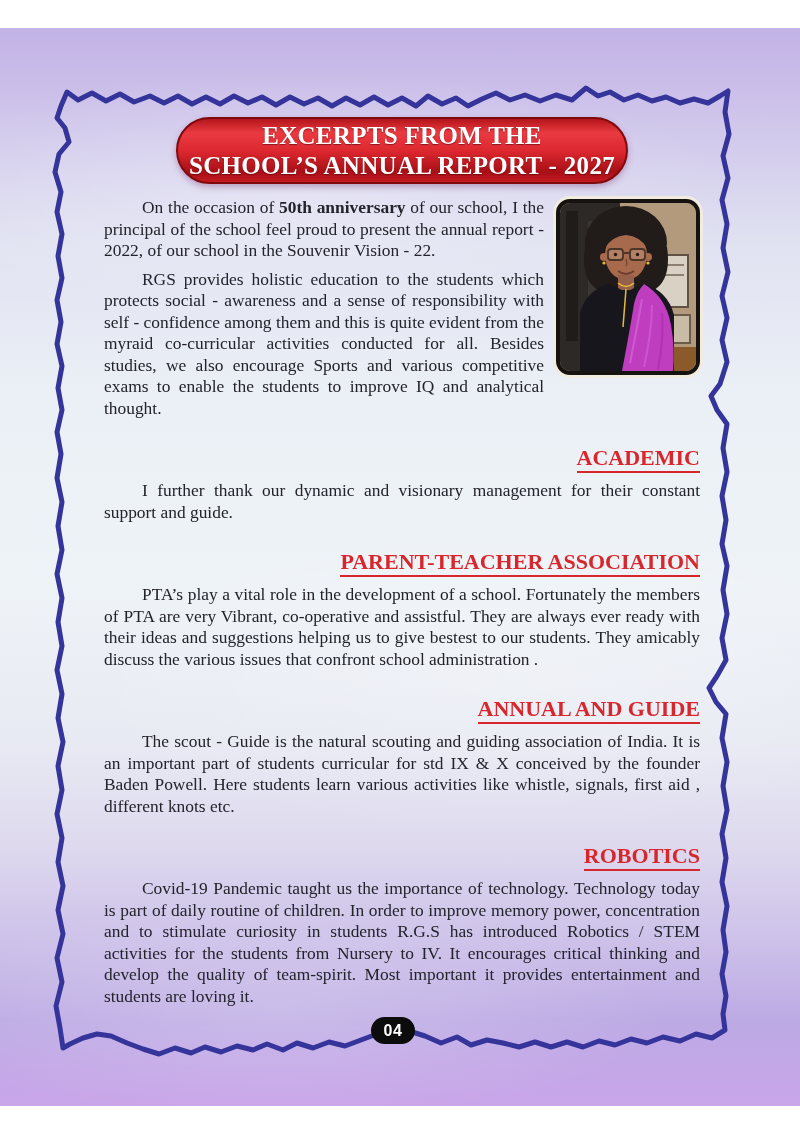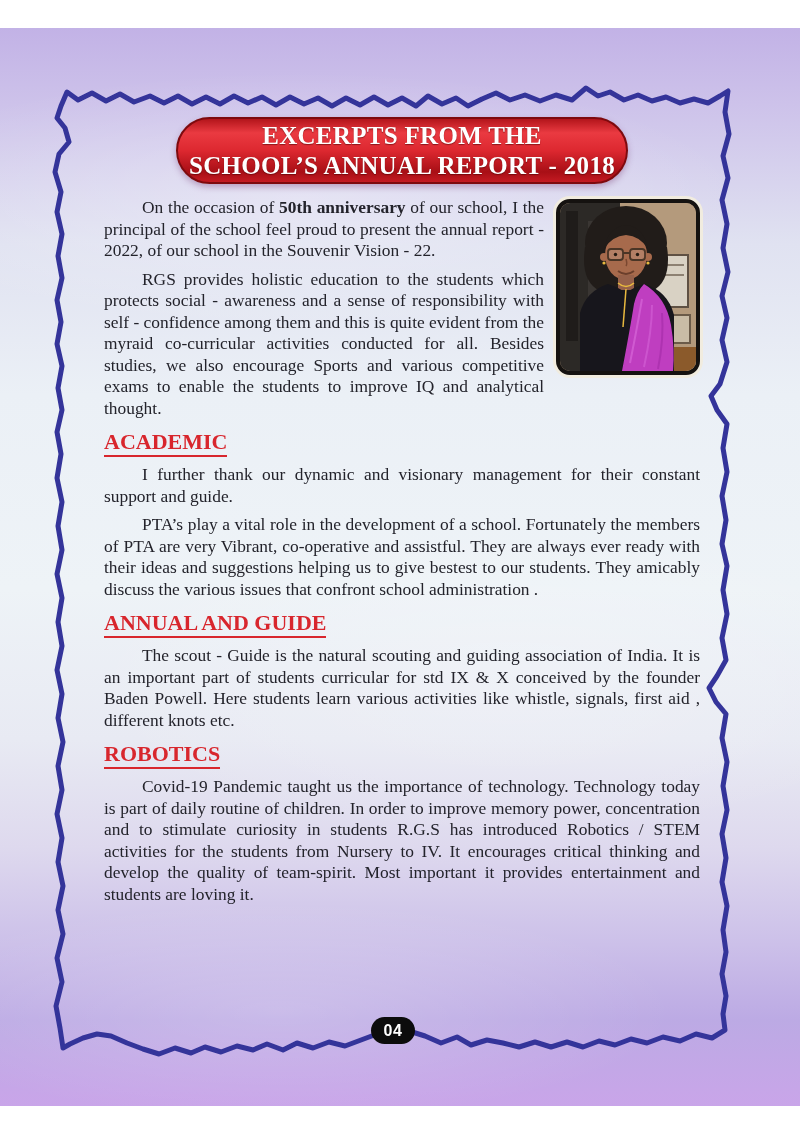--- a/index.html
+++ b/index.html
@@ -25,21 +25,21 @@
           display:flex;flex-direction:column;align-items:center;justify-content:center;
           color:#ffffff;font-weight:bold;font-size:25px;line-height:30px;
           text-shadow:0 1px 1px rgba(70,0,0,0.55);letter-spacing:0.3px;text-align:center;}
   .content{position:absolute;left:104px;top:197px;width:596px;z-index:3;
            color:#23232b;font-size:17.4px;line-height:21.5px;text-align:justify;}
   .para{margin:0 0 7px 0;text-indent:38px;}
   .photo-wrap{float:right;width:136px;height:168px;margin:2px 0 6px 12px;
               border:4px solid #151210;border-radius:14px;overflow:hidden;
               box-shadow:0 0 0 3px #f1ecdf;background:#b49a7c;}
   .photo-wrap svg{display:block;}
-  .sec{margin:11px 0 7px 0;text-align:left;font-size:22px;line-height:24px;
+  .sec{margin:27px 0 7px 0;text-align:right;font-size:22px;line-height:24px;
        color:#d8262d;font-weight:bold;text-indent:0;}
   .sec span{display:inline-block;border-bottom:2.5px solid #d8262d;padding-bottom:1px;}
   .page-badge{position:absolute;left:371px;top:1017px;width:44px;height:27px;z-index:4;
               border-radius:14px;background:#0c0c0c;color:#ffffff;
               font-family:"Liberation Sans", sans-serif;font-weight:bold;font-size:16px;
               display:flex;align-items:center;justify-content:center;letter-spacing:0.5px;}
 </style>
 </head>
 <body>
 
@@ -64,21 +64,21 @@
       361,1040 345,1046 329,1042 313,1048 297,1043 283,1050 267,1044 253,1050 237,1046 221,1052 205,1047
       191,1053 175,1048 159,1054 143,1049 127,1043 111,1036 97,1034 83,1038 70,1044 63,1048
       L60,1028 56,1006 62,982 57,958 63,934 58,910 63,886 58,862 62,838 57,814 62,790 58,766 63,742
       58,718 62,694 57,670 62,646 58,622 62,598 57,574 62,550 58,526 62,502 57,478 61,454 57,432 62,410
       58,388 62,366 57,344 61,322 57,300 62,278 58,256 62,234 57,212 61,192 55,172 59,154 69,142 65,128
       57,118 61,106 67,92 Z"></path>
   </svg>
 
   <div class="banner">
     <div>EXCERPTS FROM THE</div>
-    <div>SCHOOL’S ANNUAL REPORT - 2018</div>
+    <div>SCHOOL’S ANNUAL REPORT - 2027</div>
   </div>
 
   <div class="content">
 
     <div class="photo-wrap">
       <svg width="136" height="168" viewBox="0 0 136 168">
         <rect x="0" y="0" width="60" height="168" fill="#2c2926"></rect>
         <rect x="6" y="8" width="12" height="130" fill="#1f1c1a"></rect>
         <rect x="28" y="18" width="9" height="140" fill="#3a3633"></rect>
         <rect x="60" y="0" width="76" height="168" fill="#b49a7c"></rect>
@@ -112,20 +112,21 @@
         <path d="M66,86 L63,124" fill="none" stroke="#e8b93f" stroke-width="1.5"></path>
       </svg>
     </div>
 
     <p class="para"><span>On the occasion of </span><b>50th anniversary</b><span> of our school, I the principal of the school feel proud to present the annual report - 2022, of our school in the Souvenir Vision - 22.</span></p>
     <p class="para">RGS provides holistic education to the students which protects social - awareness and a sense of responsibility with self - confidence among them and this is quite evident from the myraid co-curricular activities conducted for all. Besides studies, we also encourage Sports and various competitive exams to enable the students to improve IQ and analytical thought.</p>
 
     <h2 class="sec"><span>ACADEMIC</span></h2>
     <p class="para">I further thank our dynamic and visionary management for their constant support and guide.</p>
 
+    <h2 class="sec"><span>PARENT-TEACHER ASSOCIATION</span></h2>
     <p class="para">PTA’s play a vital role in the development of a school. Fortunately the members of PTA are very Vibrant, co-operative and assistful. They are always ever ready with their ideas and suggestions helping us to give bestest to our students. They amicably discuss the various issues that confront school administration .</p>
 
     <h2 class="sec"><span>ANNUAL AND GUIDE</span></h2>
     <p class="para">The scout - Guide is the natural scouting and guiding association of India. It is an important part of students curricular for std IX &amp; X conceived by the founder Baden Powell. Here students learn various activities like whistle, signals, first aid , different knots etc.</p>
 
     <h2 class="sec"><span>ROBOTICS</span></h2>
     <p class="para">Covid-19 Pandemic taught us the importance of technology. Technology today is part of daily routine of children. In order to improve memory power, concentration and to stimulate curiosity in students R.G.S has introduced Robotics / STEM activities for the students from Nursery to IV. It encourages critical thinking and develop the quality of team-spirit. Most important it provides entertainment and students are loving it.</p>
   </div>
 
   <div class="page-badge">04</div>

